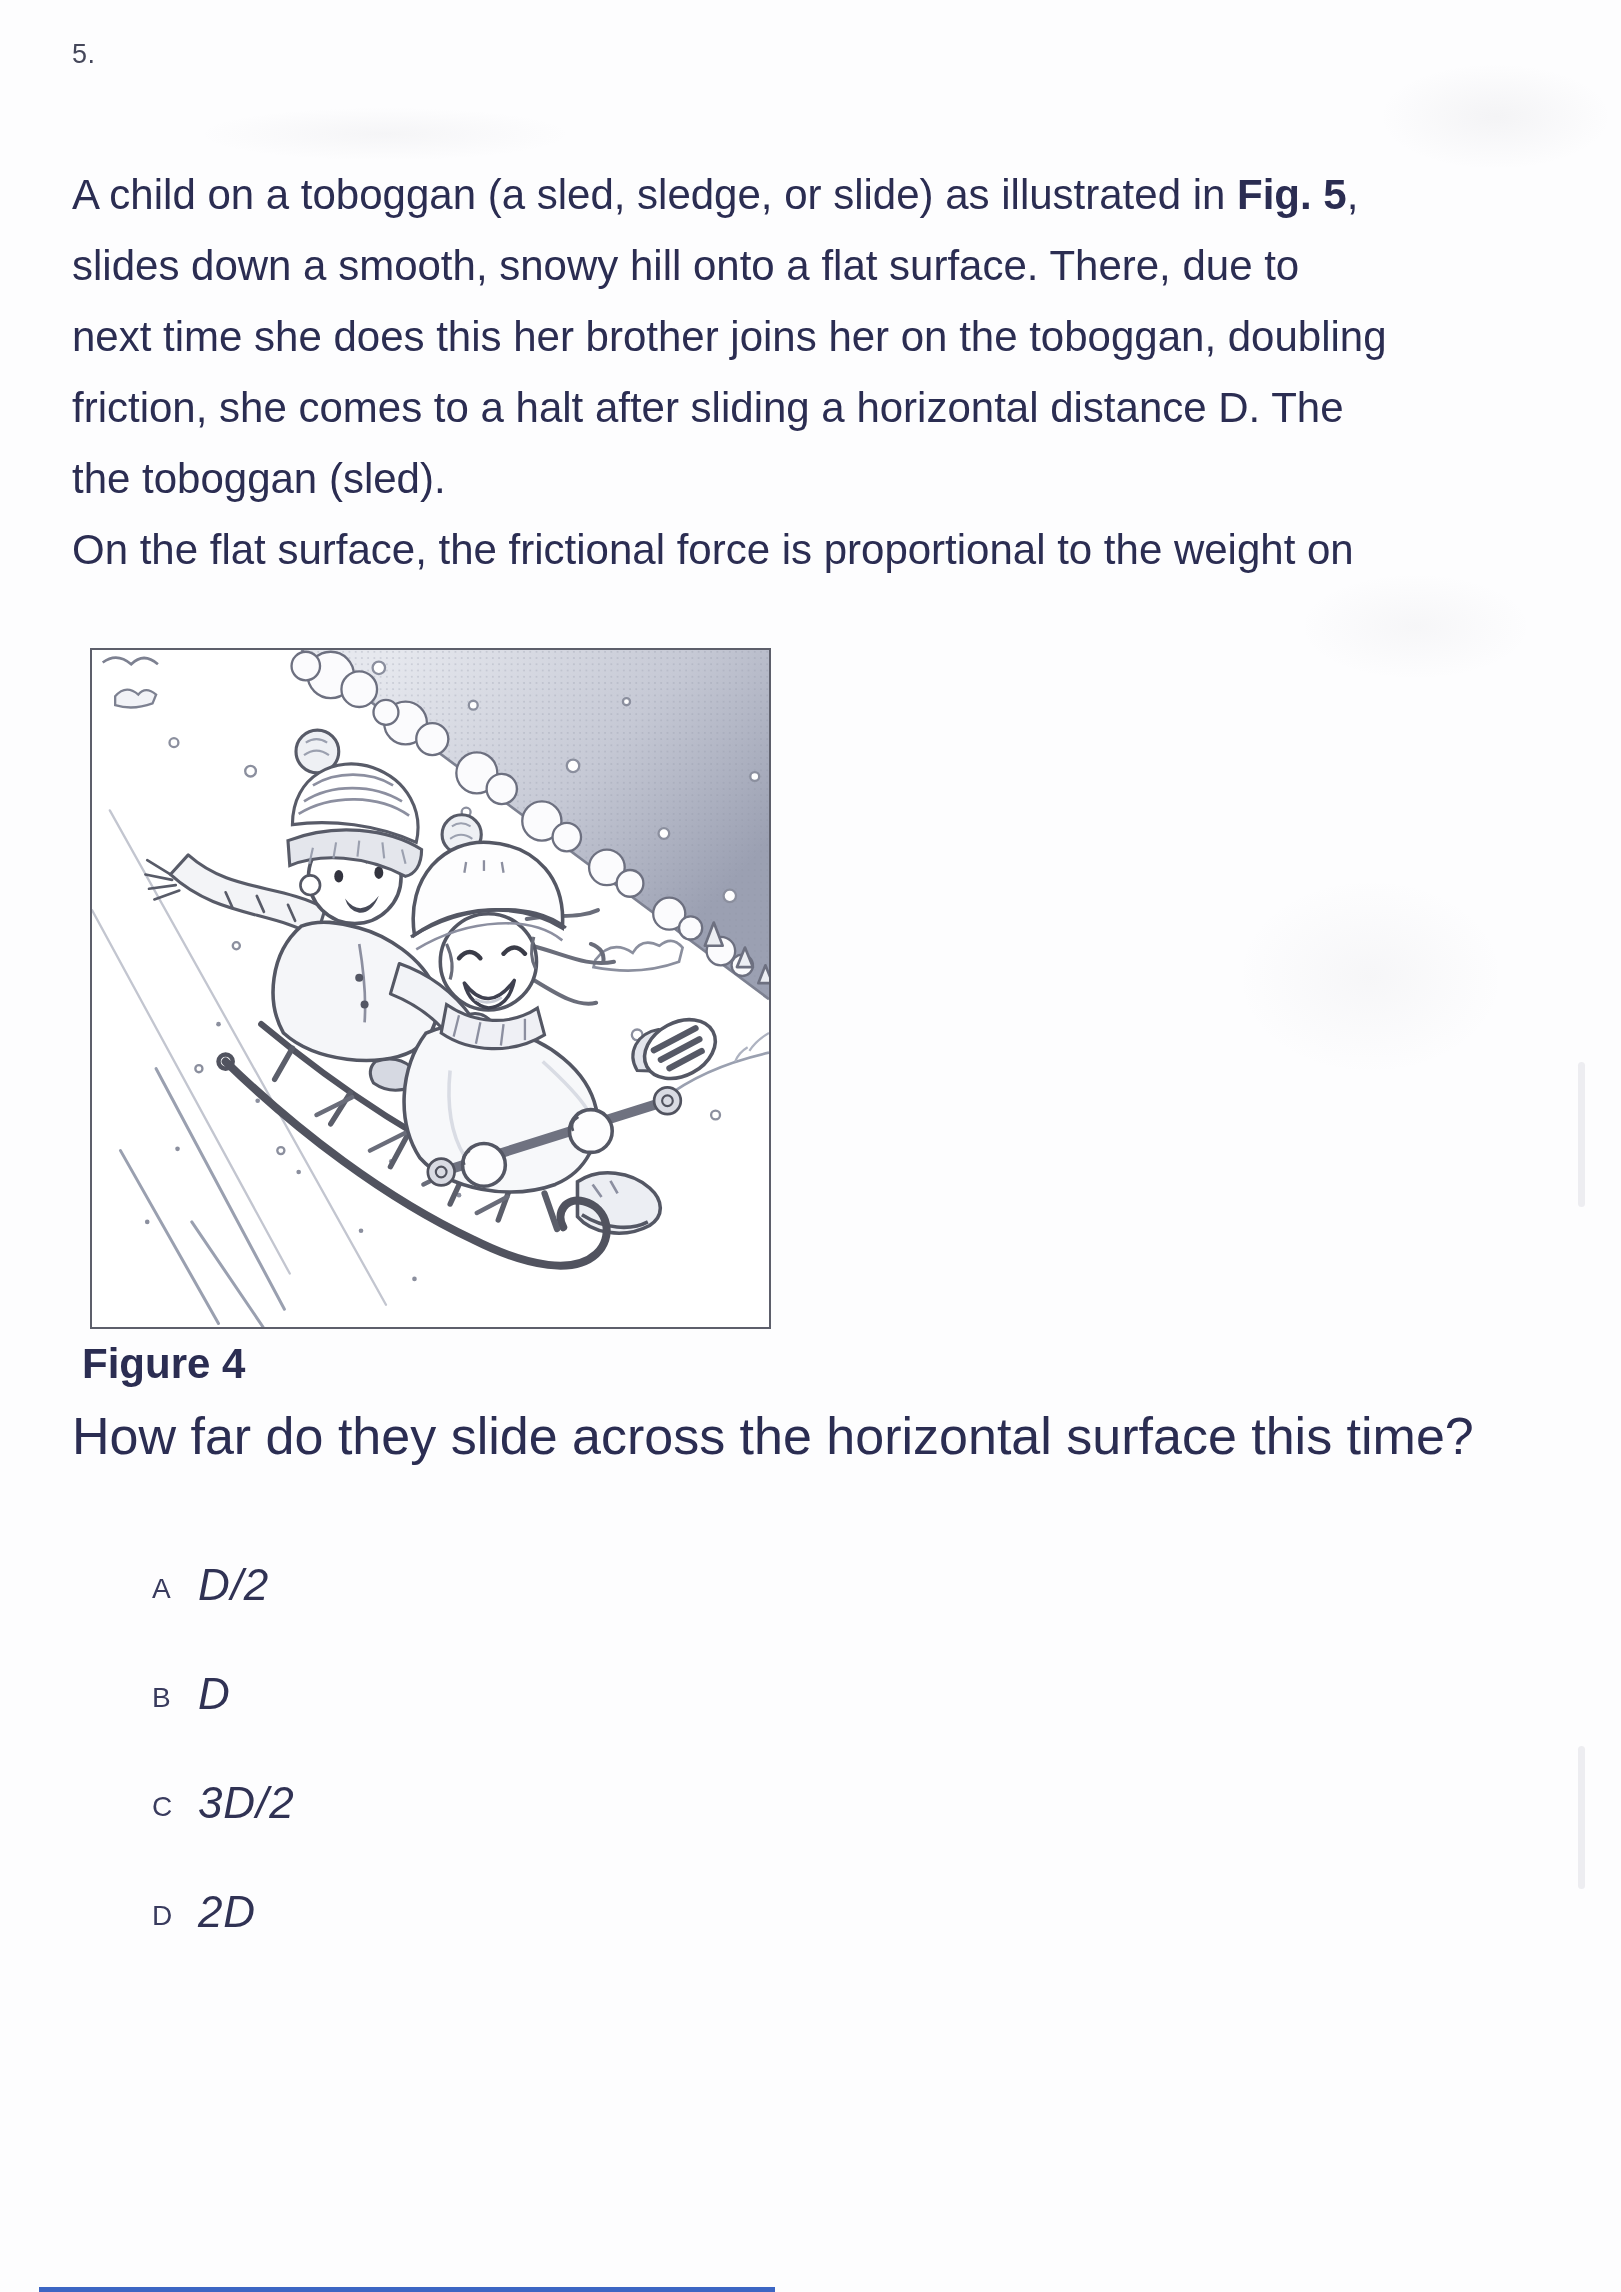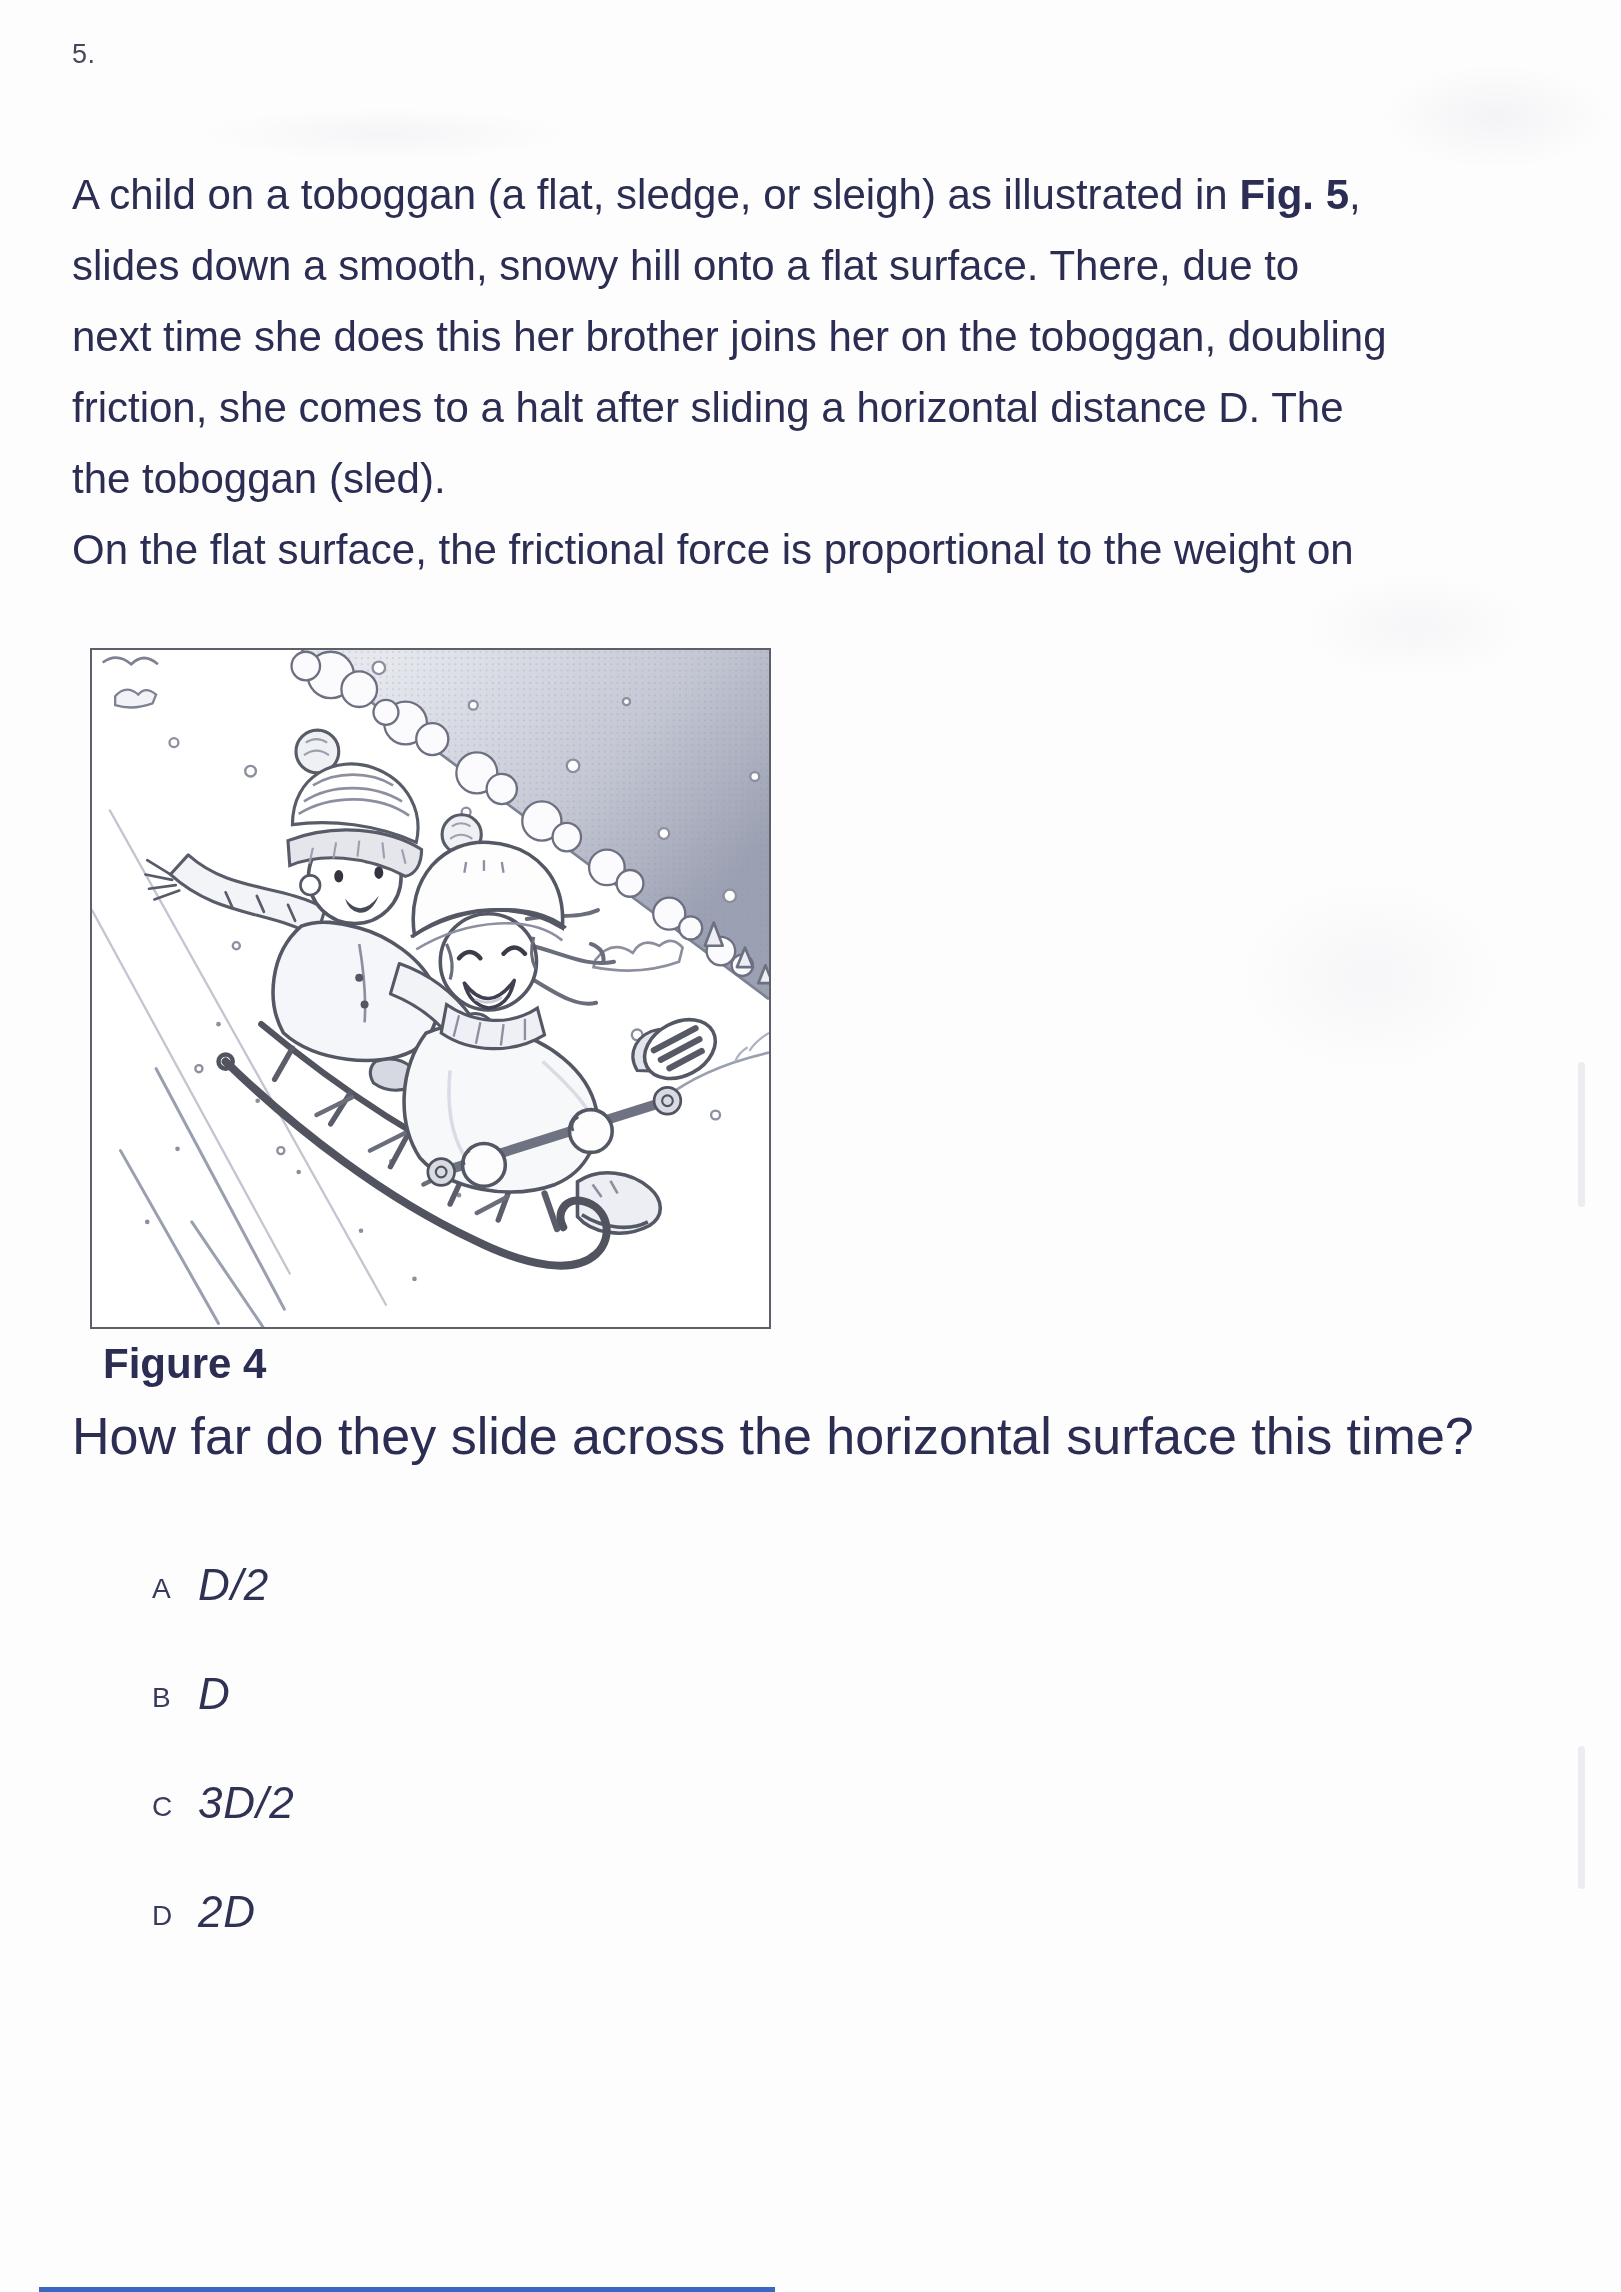--- a/index.html
+++ b/index.html
@@ -33,21 +33,21 @@
     white-space:nowrap;
   }
   .para b{font-weight:bold;}
   .figwrap{position:absolute;left:90px;top:648px;}
   .figframe{
     width:681px;height:681px;background:#ffffff;
     border:2.7px solid #5d5f6b;
   }
   .figframe svg{display:block;width:100%;height:100%;}
   .figcap{
-    position:absolute;left:103px;top:1340px;
+    position:absolute;left:82px;top:1340px;
     font-size:42px;font-weight:bold;color:var(--text-navy);
   }
   .question{
     position:absolute;left:72px;top:1406px;
     font-size:52px;color:var(--text-navy);white-space:nowrap;
   }
   .options{position:absolute;left:0;top:1560px;width:100%;}
   .opt{
     position:relative;height:109px;display:flex;align-items:flex-start;
   }
@@ -75,21 +75,21 @@
 <div>
 
   <div class="smudge s1"></div>
   <div class="smudge s2"></div>
   <div class="smudge s3"></div>
   <div class="smudge s4"></div>
 
   <div class="qnum">5.</div>
 
   <div class="para">
-    <div><span>A child on a toboggan (a flat, sledge, or sleigh) as illustrated in </span><b>Fig. 5</b><span>,</span></div>
+    <div><span>A child on a toboggan (a sled, sledge, or slide) as illustrated in </span><b>Fig. 5</b><span>,</span></div>
     <div>slides down a smooth, snowy hill onto a flat surface. There, due to</div>
     <div>next time she does this her brother joins her on the toboggan, doubling</div>
     <div>friction, she comes to a halt after sliding a horizontal distance D. The</div>
     <div>the toboggan (sled).</div>
     <div>On the flat surface, the frictional force is proportional to the weight on</div>
   </div>
 
   <div class="figwrap">
     <div class="figframe">
       <svg viewBox="0 0 760 760" role="img" aria-label="Black-and-white cartoon of a boy and a girl riding a wooden toboggan down a snowy slope">

